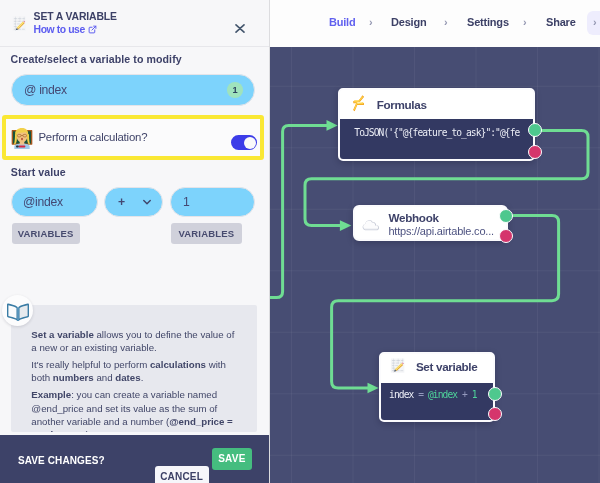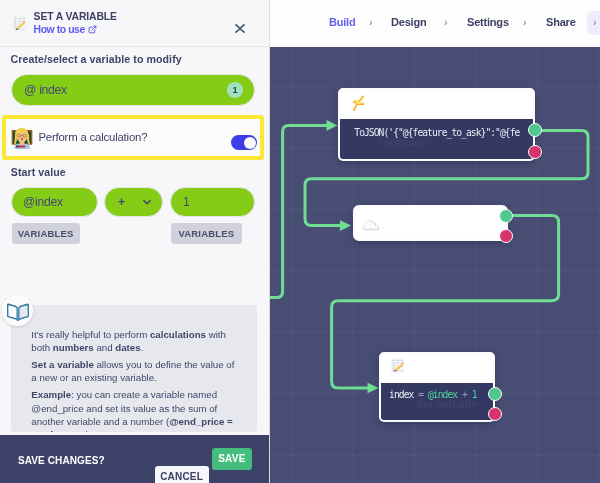--- a/index.html
+++ b/index.html
@@ -16,21 +16,21 @@
           linear-gradient(to bottom,rgba(255,255,255,0.048) 1px,transparent 1px);
         background-size:61.5px 61.5px;background-position:91px 47.3px;}
   #wires{position:absolute;left:0;top:0;}
 
   
   .node{position:absolute;box-sizing:border-box;}
   .node .head{background:#fff;display:flex;align-items:center;box-sizing:border-box;}
   .node .body{background:#333962;display:flex;align-items:center;box-sizing:border-box;}
   .node.framed{border:2.2px solid #fbfbfd;border-radius:5px;background:#fbfbfd;
                box-shadow:0 2px 6px rgba(15,17,38,.26);overflow:hidden;}
-  .ntitle{font-size:11.7px;font-weight:700;color:#3e4269;letter-spacing:-0.34px;white-space:nowrap;margin-top:37px;}
+  .ntitle{font-size:11.7px;font-weight:700;color:#3e4269;letter-spacing:-0.34px;white-space:nowrap;}
   .ncode{font-family:"DejaVu Sans Mono",monospace;font-size:9.6px;color:#eceef6;
          white-space:nowrap;letter-spacing:-0.92px;}
   .nsub{font-size:11px;color:#4d5280;white-space:nowrap;letter-spacing:-0.2px;}
   .port{position:absolute;width:14px;height:14px;border-radius:50%;border:1.8px solid #fcfcfe;
         box-sizing:border-box;}
   .port.ok{background:#4ec88e;}
   .port.err{background:#d5356c;}
 
   
   #topbar{position:absolute;left:270px;top:0;width:330px;height:47px;background:#fdfdfd;}
@@ -44,21 +44,21 @@
   #panel-head{position:absolute;left:0;top:0;width:269px;height:46px;border-bottom:1px solid #e7e7eb;}
   .ph-icon{position:absolute;left:11.6px;top:15.6px;width:14.6px;height:15.9px;}
   .ph-title{position:absolute;left:33.6px;top:11.4px;font-size:10.4px;font-weight:700;color:#3c4066;
             letter-spacing:-0.13px;}
   .ph-link{position:absolute;left:33.6px;top:23.8px;font-size:10.4px;font-weight:700;color:#5c5cf0;letter-spacing:-0.42px;
            text-decoration:none;white-space:nowrap;}
   .ph-link svg{vertical-align:-1px;margin-left:3px;}
   .ph-close{position:absolute;left:235px;top:19px;width:10px;height:9px;}
 
   .lbl{position:absolute;font-size:10.6px;font-weight:700;color:#3e4269;white-space:nowrap;letter-spacing:0.08px;}
-  .field{position:absolute;background:#84cc16;border:1px solid #e4e4e9;border-radius:16px;
+  .field{position:absolute;background:#7dd3fc;border:1px solid #e4e4e9;border-radius:16px;
          box-sizing:border-box;display:flex;align-items:center;}
   .field .val{font-size:12.2px;color:#444873;white-space:nowrap;letter-spacing:-0.3px;}
   .badge{width:15.7px;height:15.7px;border-radius:50%;background:#9fe3bd;color:#2c4260;
          font-size:9.2px;font-weight:700;display:flex;align-items:center;justify-content:center;}
   .varbtn{position:absolute;background:#d0d1db;color:#474b6f;font-size:9.5px;font-weight:700;
           letter-spacing:.2px;border-radius:3px;display:flex;align-items:center;
           justify-content:center;height:21.5px;}
 
   #hl{position:absolute;left:2px;top:115px;width:262px;height:45px;border:4px solid #fae834;
       border-radius:3px;box-sizing:border-box;background:#fbfbfc;}
@@ -119,20 +119,21 @@
     <div class="port err" style="left:257.6px;top:97.8px;"></div>
 
     <div class="node framed" style="left:83px;top:158.2px;width:154.6px;height:36.3px;border-radius:6px;">
       <div class="head" style="height:32.3px;position:relative;border-radius:4px;">
         <span class="emoji-cloud" style="position:absolute;left:6.8px;top:9.5px;width:18.5px;height:13.5px;display:block;"><svg viewBox="0 0 41 27" width="100%" height="100%" preserveAspectRatio="none">
               <path fill="#c9cdd9" d="M34.3 26.4H6.7A6.3 6.3 0 0 1 6.7 13.9 9.7 9.7 0 0 1 24.2 10.3 6.3 6.3 0 0 1 31.5 16.6 5.1 5.1 0 0 1 34.3 26.4Z"></path>
               <path fill="#fcfcfd" d="M33.8 24.3H7.1A5.2 5.2 0 0 1 7.1 14 8.4 8.4 0 0 1 22.6 11.4 5.3 5.3 0 0 1 29 17.4 4.1 4.1 0 0 1 33.8 24.3Z"></path>
               <path fill="#eef0f4" d="M34.1 22.6 A4 4 0 0 1 33.8 24.3 H7.1 A5.2 5.2 0 0 1 3.1 22.6 Z"></path>
             </svg></span>
         <span class="ntitle" style="position:absolute;left:33.6px;top:3.7px;">Webhook</span>
+        <span class="nsub" style="position:absolute;left:33.4px;top:17.8px;">https://api.airtable.co...</span>
       </div>
     </div>
     <div class="port ok" style="left:228.9px;top:161.5px;"></div>
     <div class="port err" style="left:228.9px;top:181.8px;"></div>
 
     <div class="node framed" style="left:109.3px;top:304.9px;width:116px;height:70.6px;">
       <div class="head" style="height:29.5px;position:relative;text-align:center;">
         <span class="emoji-memo" style="position:absolute;left:8.7px;top:4.6px;width:15.2px;height:15.2px;display:block;"><svg viewBox="0 0 36 36" width="100%" height="100%" preserveAspectRatio="none">
               <path fill="#f4f5f7" d="M2 1h32v34h-32z"></path>
               <g stroke="#c3c8d2" stroke-width="1.4" stroke-linecap="round" opacity=".95">
@@ -249,22 +250,22 @@
     </div>
     <div class="field" style="left:170px;top:187px;width:85px;height:30px;padding-left:12px;">
       <span class="val">1</span>
     </div>
 
     <div class="varbtn" style="left:11.5px;top:222.5px;width:68.3px;">VARIABLES</div>
     <div class="varbtn" style="left:170.9px;top:222.5px;width:71px;">VARIABLES</div>
 
     <div id="infobox">
       <div id="infotext">
+          <p><b>Set a variable</b><span> allows you to define the value of a new or an existing variable.</span></p>
           <p><span>It's really helpful to perform </span><b>calculations</b><span> with both </span><b>numbers</b><span> and </span><b>dates</b><span>.</span></p>
-          <p><b>Set a variable</b><span> allows you to define the value of a new or an existing variable.</span></p>
           <p><b>Example</b><span>: you can create a variable named @end_price and set its value as the sum of another variable and a number (</span><b>@end_price = @price + 10</b><span>)</span></p>
         </div>
     </div>
     <div id="bookicon">
       <span class="emoji-book" style="position:absolute;left:3.5px;top:8px;width:24px;height:18px;display:block;"><svg viewBox="0 0 36 27" width="100%" height="100%" preserveAspectRatio="none">
             <path fill="#3a7ca5" d="M1.5 2.2c0-1.1.9-1.8 2-1.6C7 1.3 13.6 2.9 17 5.5v21c-3.4-2.6-10-4.2-13.5-4.9-1.1-.2-2-1-2-2.1z"></path>
             <path fill="#3a7ca5" d="M34.5 2.2c0-1.1-.9-1.8-2-1.6-3.5.7-10.1 2.3-13.5 4.9v21c3.4-2.6 10-4.2 13.5-4.9 1.1-.2 2-1 2-2.1z"></path>
             <path fill="#f8fafc" d="M3.6 3.2c3 .7 9 2.2 12.1 4.2v15.9c-3.1-2-9.1-3.3-12.1-3.9z"></path>
             <path fill="#e6eaee" d="M32.4 3.2c-3 .7-9 2.2-12.1 4.2v15.9c3.1-2 9.1-3.3 12.1-3.9z"></path>
             <path fill="#4e8fb8" d="M16.6 6.2h2.8v21.3h-2.8z"></path>

